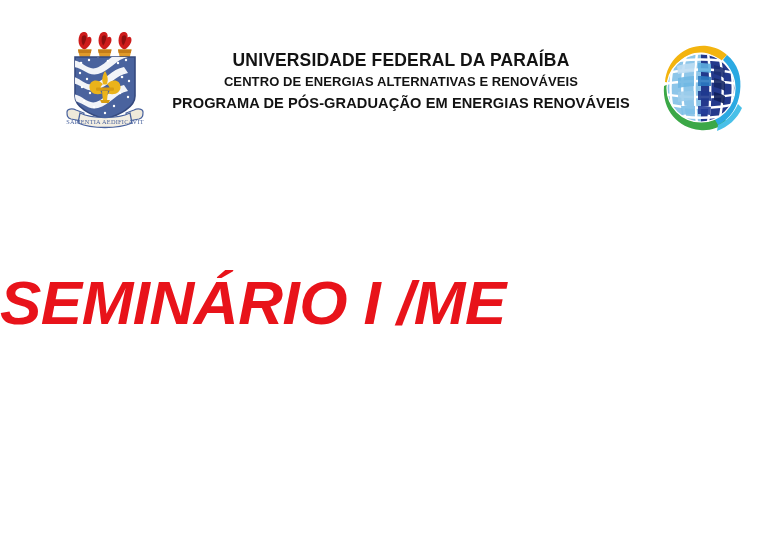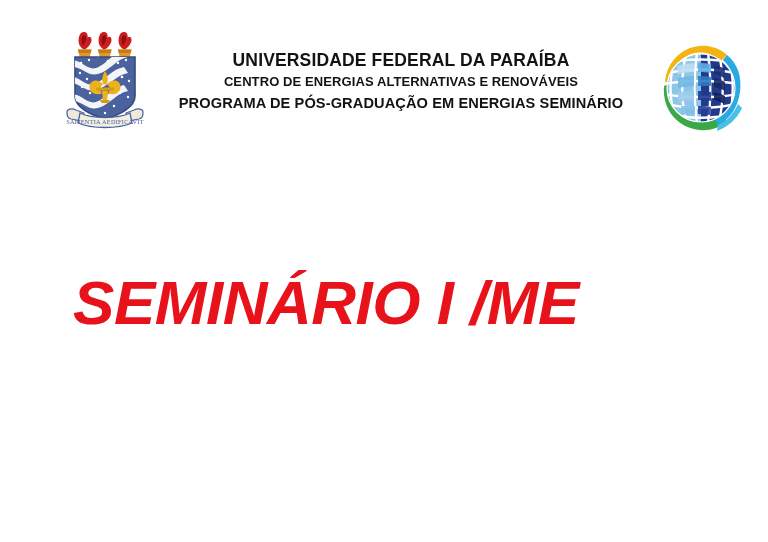--- a/index.html
+++ b/index.html
@@ -86,22 +86,20 @@
 
   
   .title-area {
     position: absolute;
     left: 0;
     top: 258px;
     width: 620px;
     height: 90px;
     display: flex;
     align-items: center;
-    justify-content: center;
-    margin-left: 16px;
   }
   .slide-title {
     font-family: "Liberation Sans", sans-serif;
     font-size: 62px;
     font-weight: 700;
     font-style: italic;
     color: #E8131A;
     letter-spacing: -0.5px;
     white-space: nowrap;
     line-height: 1;
@@ -199,21 +197,21 @@
           <path d="M81 85 C81 82 76 81 72 83 L64 86 L66 94 L77 92 C81 91 81 88 81 85 Z" fill="#EFE9DA" stroke="#4A639E" stroke-width="1.2"></path>
           <path d="M18 86 C30 92 56 92 68 86 L70 96 C56 102 30 102 16 96 Z" fill="#F3EEE2" stroke="#4A639E" stroke-width="1.3"></path>
           <text x="43" y="96.5" text-anchor="middle" font-family="Liberation Serif, serif" font-size="6.3" letter-spacing="0.25" fill="#4A639E">SAPIENTIA AEDIFICAVIT</text>
         </g>
       </svg>
     </div>
 
     <div class="heading-block">
       <div class="heading-line-1">UNIVERSIDADE FEDERAL DA PARAÍBA</div>
       <div class="heading-line-2">CENTRO DE ENERGIAS ALTERNATIVAS E RENOVÁVEIS</div>
-      <div class="heading-line-3">PROGRAMA DE PÓS-GRADUAÇÃO EM ENERGIAS SEMINÁRIO</div>
+      <div class="heading-line-3">PROGRAMA DE PÓS-GRADUAÇÃO EM ENERGIAS RENOVÁVEIS</div>
     </div>
 
     <div class="globe-logo">
       <svg viewBox="0 0 108 104" xmlns="http://www.w3.org/2000/svg" aria-hidden="true">
         <defs>
           <clipPath id="sphereClip">
             <circle cx="56" cy="52" r="34"></circle>
           </clipPath>
         </defs>
 

